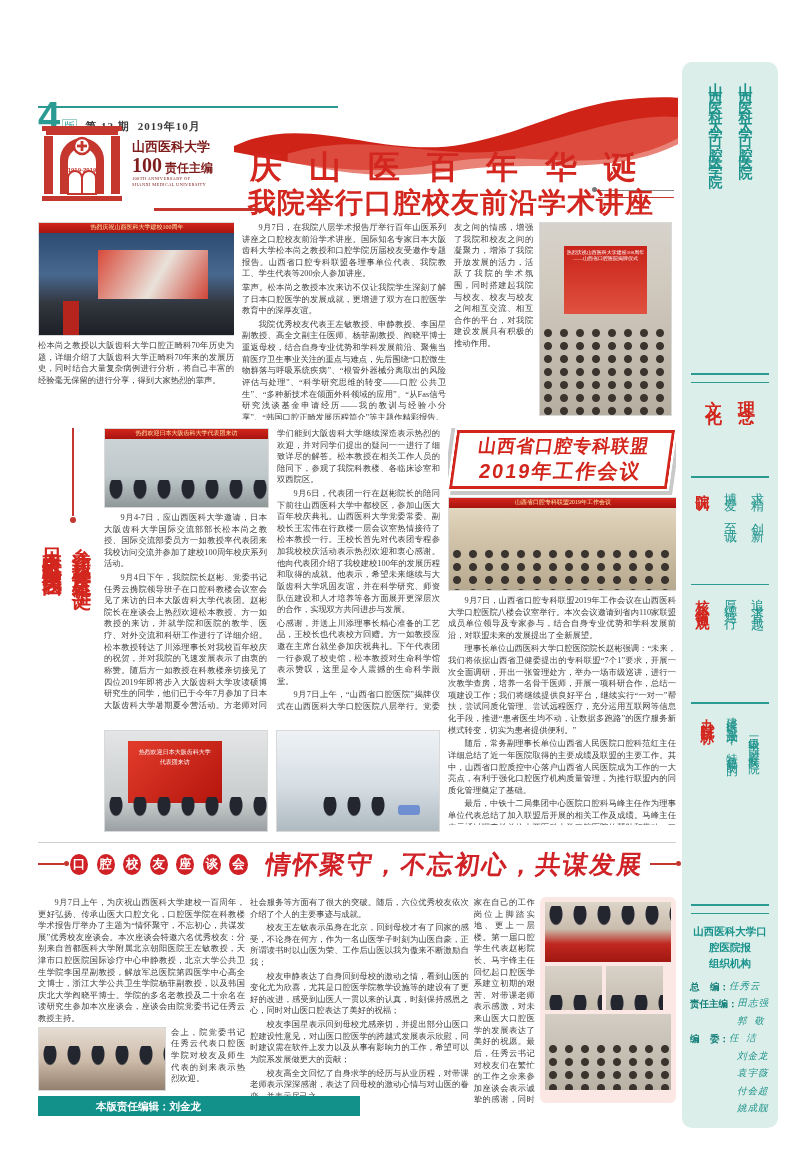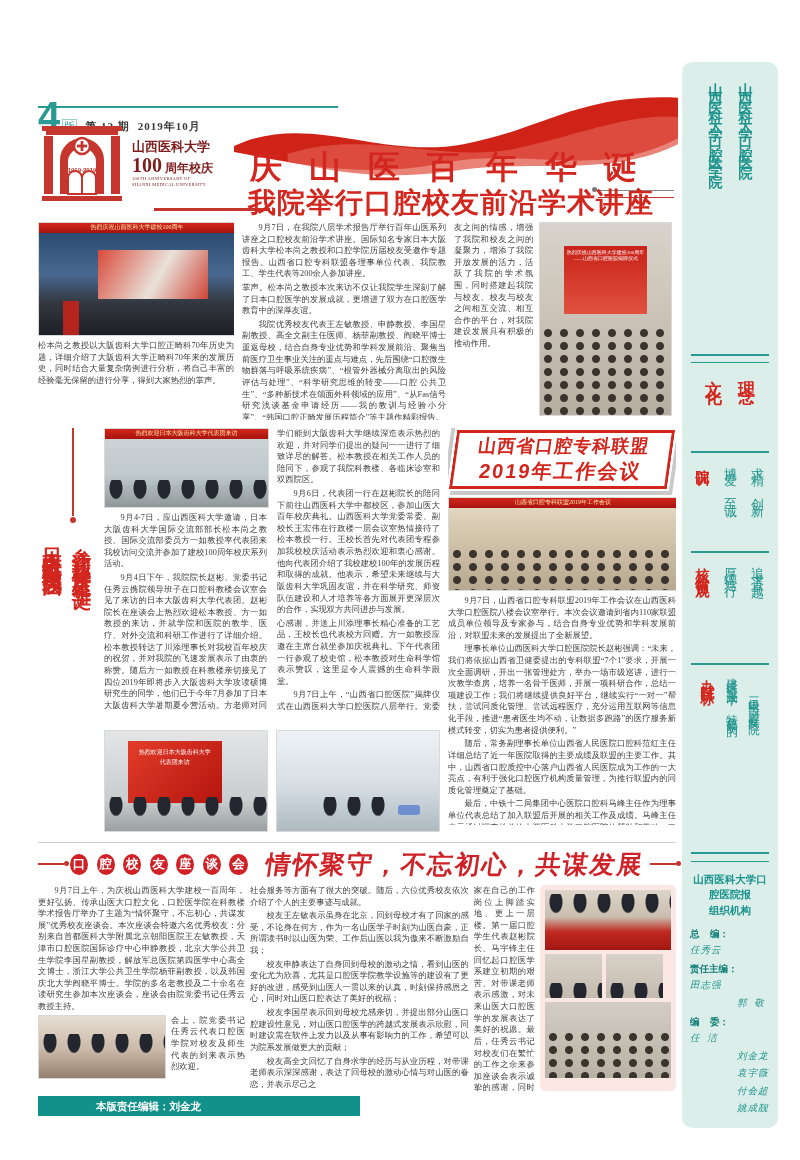--- a/index.html
+++ b/index.html
@@ -82,21 +82,21 @@
   
   #section-d{left:38px;top:842px;width:638px;height:248px;border-top:1px solid #cfcfcf;padding-top:4px;}
   .d-titlerow{display:flex;align-items:center;height:34px;gap:6px;}
   .d-line{height:2px;background:#c5372e;flex:0 0 26px;position:relative;}
   .d-line i{position:absolute;right:-5px;top:-2px;width:5px;height:5px;border-radius:50%;background:#c5372e;}
   .badge-ch{display:inline-flex;width:21px;height:21px;border-radius:50%;background:#cf2126;color:#fff;
             font-size:12.5px;font-weight:bold;align-items:center;justify-content:center;margin-right:2.5px;
             font-family:"Liberation Sans",sans-serif;}
   .d-script{font-size:25px;font-weight:bold;color:#cf2126;transform:skewX(-8deg);margin-left:10px;
             font-family:"DejaVu Serif",serif;letter-spacing:2px;white-space:nowrap;}
-  .d-cols{display:flex;gap:5px;margin-top:4px;height:206px;justify-content:space-between;}
+  .d-cols{display:flex;gap:5px;margin-top:16px;height:206px;justify-content:space-between;}
   .d-col{overflow:hidden;}
   .collage{background:#fbe8e4;border-radius:6px;padding:5px;display:flex;flex-direction:column;gap:4px;}
   .collage .row{display:flex;gap:4px;}
   
   #footer-bar{left:38px;top:1096px;width:322px;height:20px;background:#12908a;color:#fff;
               font-size:10.5px;font-weight:bold;line-height:20px;padding-left:58px;box-sizing:border-box;
               font-family:"Liberation Sans",sans-serif;}
   
   #sidebar{left:682px;top:62px;width:96px;height:1066px;background:#dceee9;border-radius:10px;
            box-sizing:border-box;padding:10px 8px;display:flex;flex-direction:column;align-items:center;}
@@ -109,21 +109,21 @@
   .sb-label{color:#d2261e;font-weight:bold;font-size:14px;letter-spacing:4px;font-family:"Liberation Sans",sans-serif;}
   .sb-teal{color:#1f948d;font-size:13px;letter-spacing:6px;}
   .sb-motto{height:100px;display:flex;justify-content:center;gap:9px;}
   .sb-values{height:112px;display:flex;justify-content:center;gap:9px;}
   .sb-goal{height:198px;display:flex;justify-content:center;gap:7px;}
   .sb-goal .g2{margin-top:18px;}
   .sb-goal .sb-teal{font-size:11.5px;letter-spacing:3px;}
   .org-title{margin-top:6px;text-align:center;color:#17928c;font-weight:bold;font-size:10.5px;line-height:1.5;
              font-family:"Liberation Sans",sans-serif;}
   .staff{margin-top:6px;width:80px;font-size:9.5px;line-height:1.85;}
-  .staff .row{display:flex;flex-direction:column;}
+  .staff .row{display:flex;}
   .staff .lb{color:#15807b;font-weight:bold;white-space:pre;font-family:"Liberation Sans",sans-serif;}
   .staff .nm{color:#1f948d;font-style:italic;letter-spacing:1px;white-space:pre;}
   .staff .cont{padding-left:47px;}
 </style>
 </head>
 <body>
 
 <div class="abs" id="header-strip">
   <span class="ed-num">4</span><span class="ed-char">版</span><span class="issue-info">第 12 期</span><span class="issue-info">2019年10月</span>
 </div>
@@ -143,21 +143,21 @@
       <path d="M22,80 L22,46 A22,22 0 0 1 66,46 L66,80 L58,80 L58,48 A14,14 0 0 0 30,48 L30,80 Z" fill="#c5372e"></path>
       <circle cx="44" cy="32" r="8" fill="#ffffff" stroke="#c5372e" stroke-width="2.5"></circle>
       <rect x="42.6" y="27" width="2.8" height="10" fill="#c5372e"></rect>
       <rect x="39" y="30.6" width="10" height="2.8" fill="#c5372e"></rect>
       <text x="44" y="58" font-size="6" fill="#c5372e" text-anchor="middle" font-family="Liberation Sans,sans-serif" font-weight="bold">1919-2019</text>
       <path d="M30,80 L30,64 A7,7 0 0 1 44,64 L44,80 Z M44,80 L44,64 A7,7 0 0 1 58,64 L58,80 Z" fill="#ffffff" stroke="#c5372e" stroke-width="2"></path>
       <rect x="4" y="82" width="80" height="5" fill="#c5372e"></rect>
     </svg>
     <div class="logo-txt">
       <div class="logo-cn">山西医科大学</div>
-      <div class="logo-anniv"><b>100</b> <span>周年校庆</span></div>
+      <div class="logo-anniv"><b>100</b> <span>责任主编</span></div>
       <div class="logo-en">100TH ANNIVERSARY OF</div>
       <div class="logo-en">SHANXI MEDICAL UNIVERSITY</div>
     </div>
   </div>
   <div class="masthead-rule"></div>
   <div class="hl1">庆山医百年华诞</div>
   <div class="hl1-deco">
       <i></i>
     </div>
   <div class="hl2">我院举行口腔校友前沿学术讲座</div>

